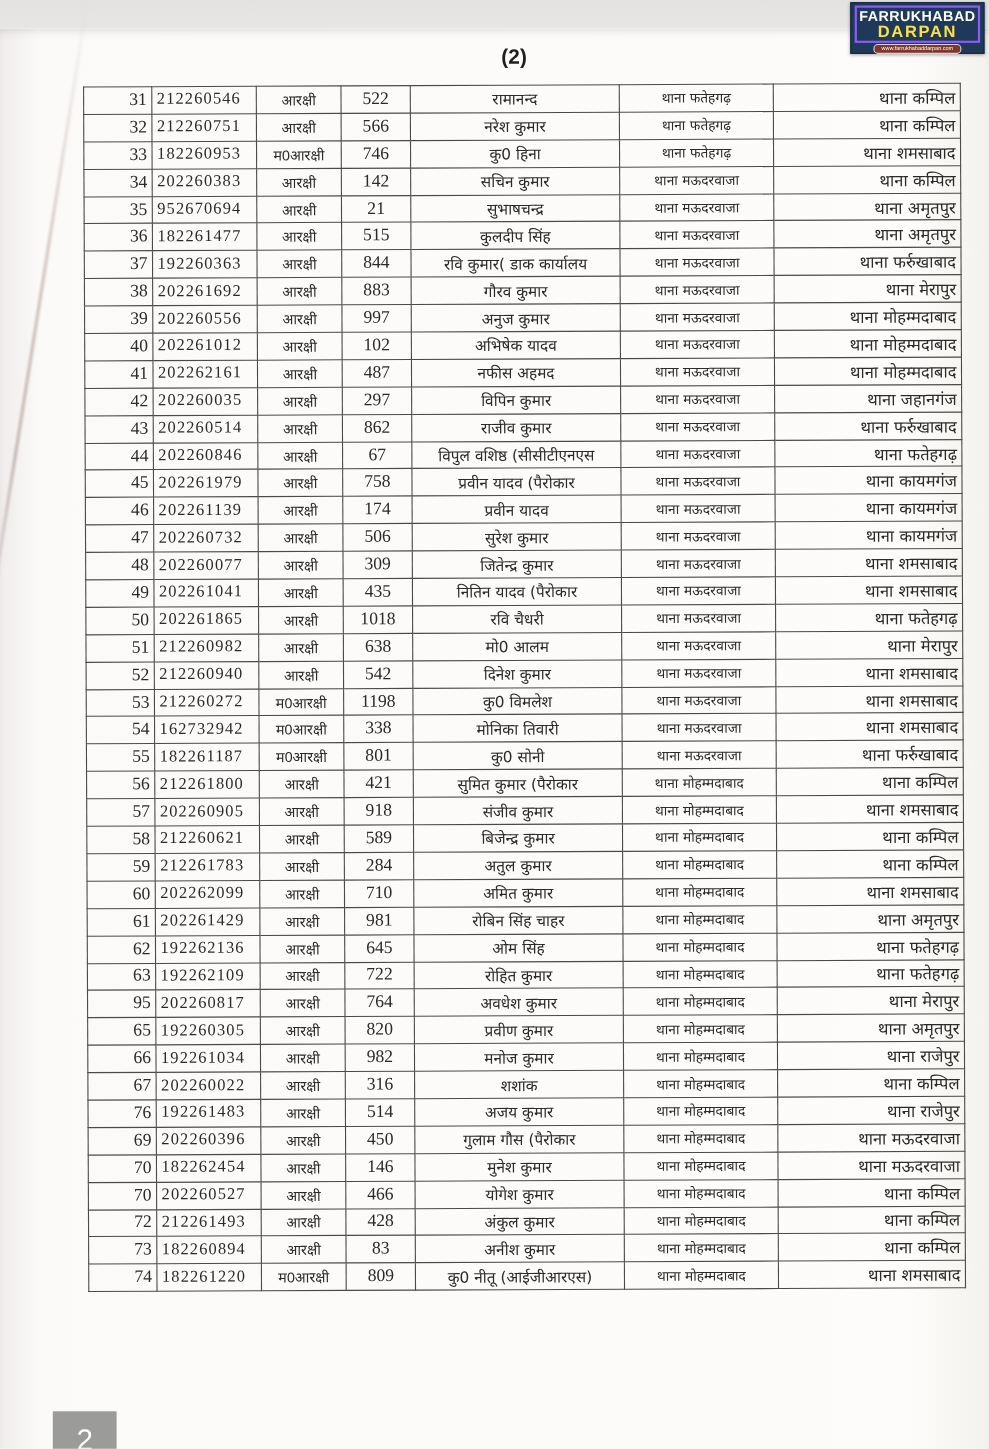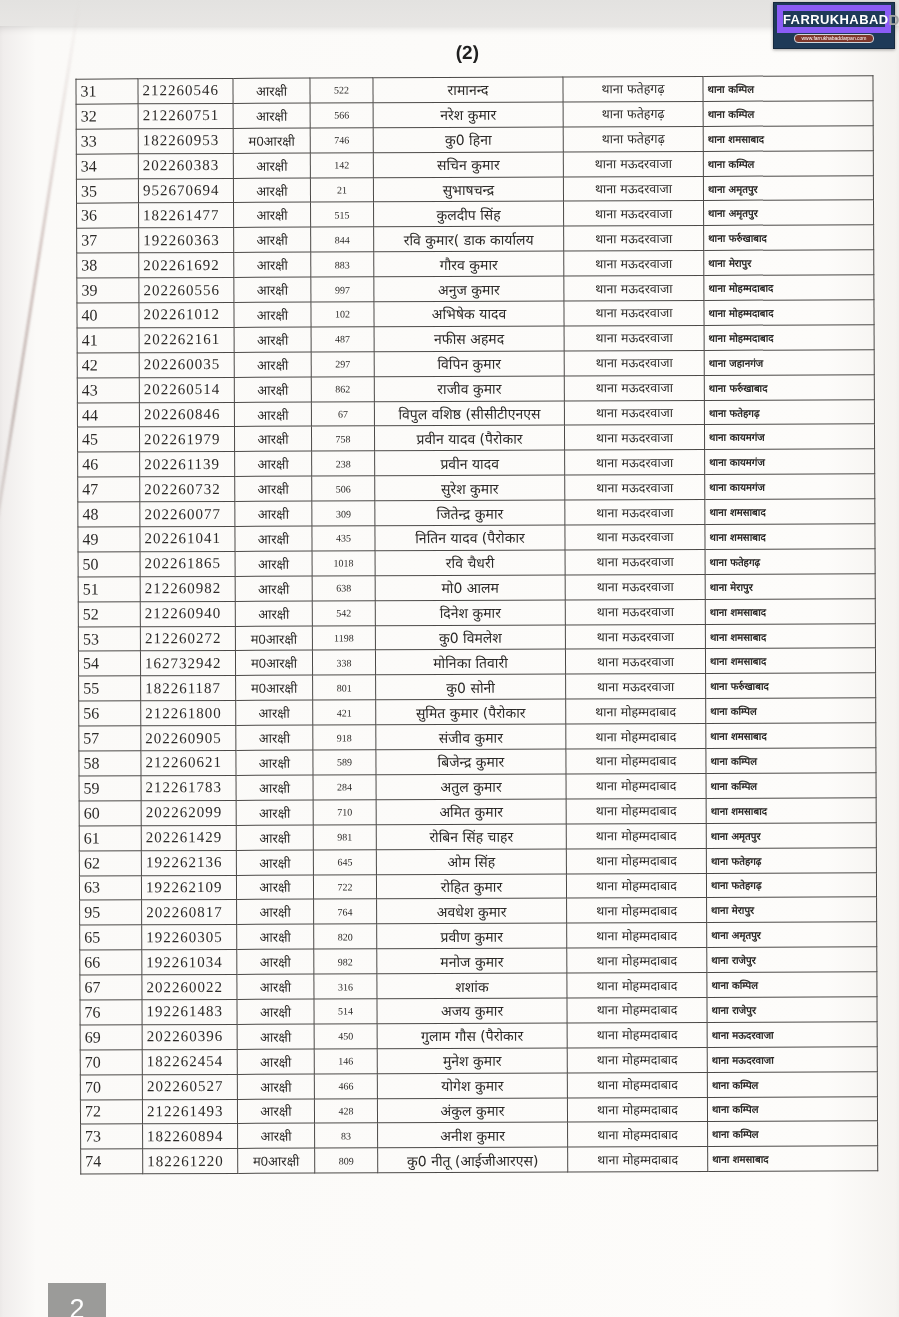--- a/index.html
+++ b/index.html
@@ -30,40 +30,40 @@
 
   table.roster {
     position:absolute; left:78px; top:77px; width:797px;
     border-collapse:collapse; table-layout:fixed;
   }
   table.roster td {
     border:1.4px solid #4c4a48;
     height:24.9px; padding:0 4px; overflow:hidden; white-space:nowrap;
     color:#2c2a28; vertical-align:middle;
   }
-  td.c0 { text-align:left; font-size:16px; }
+  td.c0 { text-align:right; font-size:16px; }
   td.c1 { font-size:15px; letter-spacing:1px; }
   td.c2 { text-align:center; font-size:13px; font-family:Liberation Sans, sans-serif; }
-  td.c3 { text-align:center; font-size:10px; }
+  td.c3 { text-align:center; font-size:16px; }
   td.c4 { text-align:center;   font-size:14px; font-family:"DejaVu Sans",sans-serif; padding-left:7px; }
   td.c5 { text-align:center; font-size:12.5px; font-family:"DejaVu Sans",sans-serif; color:#3a3836; }
-  td.c6 { text-align:left; font-size:10px; font-family:"DejaVu Sans",sans-serif; color:#33312f;font-weight:bold; }
+  td.c6 { text-align:right; font-size:15px; font-family:"DejaVu Sans",sans-serif; color:#33312f; }
 
   .logo {
     position:absolute; left:773px; top:2px; width:122px; height:47px;
     background:#1e3a58; border:1px solid #16293e;
     display:flex; flex-direction:column; align-items:center;
     box-shadow:0 1px 3px rgba(0,0,0,.35);
   }
   .logo-frame {
-    margin-top:2px; width:114px; border:6px solid #8b5cf6;
-    display:flex; flex-direction:row; align-items:center; padding:1px 0 0 0;
+    margin-top:2px; width:114px; border:2px solid #8b5cf6;
+    display:flex; flex-direction:column; align-items:center; padding:1px 0 0 0;
   }
   .logo-line1 { color:#fff; font-family:"Liberation Sans",sans-serif; font-weight:bold; font-size:13px; letter-spacing:.4px; line-height:14px; }
-  .logo-line2 { color:#a3a3a3; font-family:"Liberation Sans",sans-serif; font-weight:bold; font-size:15px; letter-spacing:1.5px; line-height:15px; }
+  .logo-line2 { color:#fde047; font-family:"Liberation Sans",sans-serif; font-weight:bold; font-size:15px; letter-spacing:1.5px; line-height:15px; }
   .logo-url {
     margin-top:1px; background:#7e372b; color:#fff; border-radius:4px;
     font-family:"Liberation Sans",sans-serif; font-size:5px; line-height:7px; padding:0 6px;
     border:1px solid #cfd6dd;
   }
   .page-badge {
     position:absolute; left:48px; top:1283px; width:58px; height:46px;
     background:#9b9b99; color:#fefefe; text-align:center;
     font-family:"Liberation Sans",sans-serif; font-size:27px; line-height:52px;
   }
@@ -221,21 +221,21 @@
           <td class="c2">आरक्षी</td>
           <td class="c3">758</td>
           <td class="c4">प्रवीन यादव (पैरोकार</td>
           <td class="c5">थाना मऊदरवाजा</td>
           <td class="c6">थाना कायमगंज</td>
         </tr>
         <tr>
           <td class="c0">46</td>
           <td class="c1">202261139</td>
           <td class="c2">आरक्षी</td>
-          <td class="c3">238</td>
+          <td class="c3">174</td>
           <td class="c4">प्रवीन यादव</td>
           <td class="c5">थाना मऊदरवाजा</td>
           <td class="c6">थाना कायमगंज</td>
         </tr>
         <tr>
           <td class="c0">47</td>
           <td class="c1">202260732</td>
           <td class="c2">आरक्षी</td>
           <td class="c3">506</td>
           <td class="c4">सुरेश कुमार</td>

